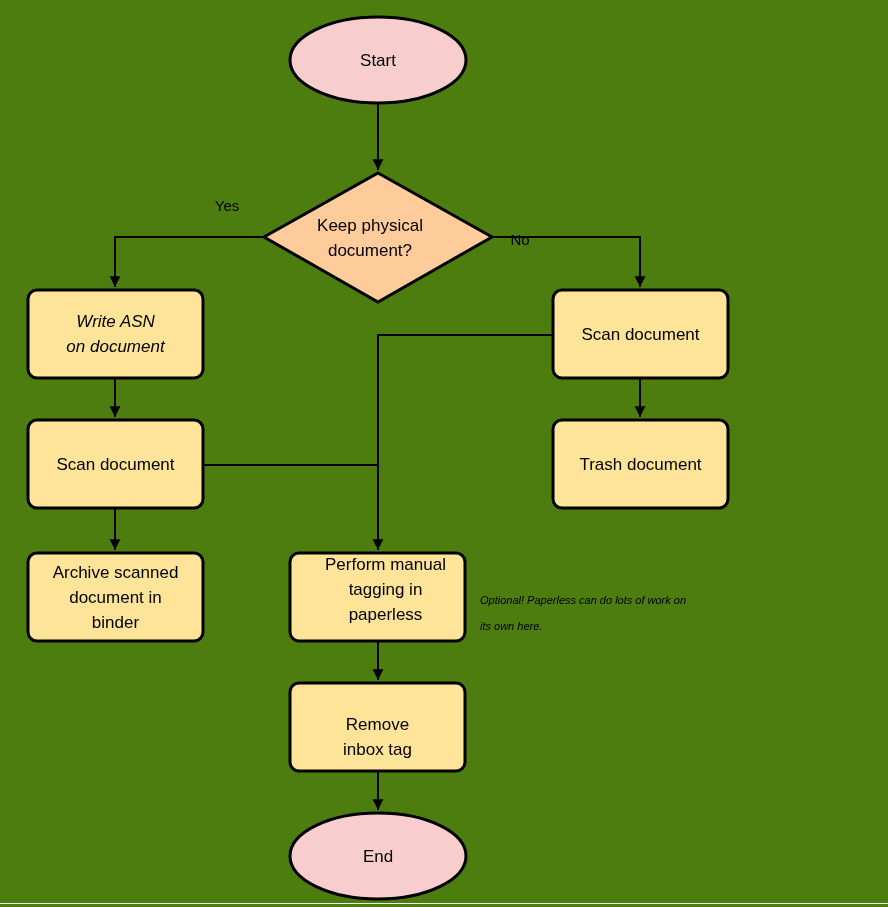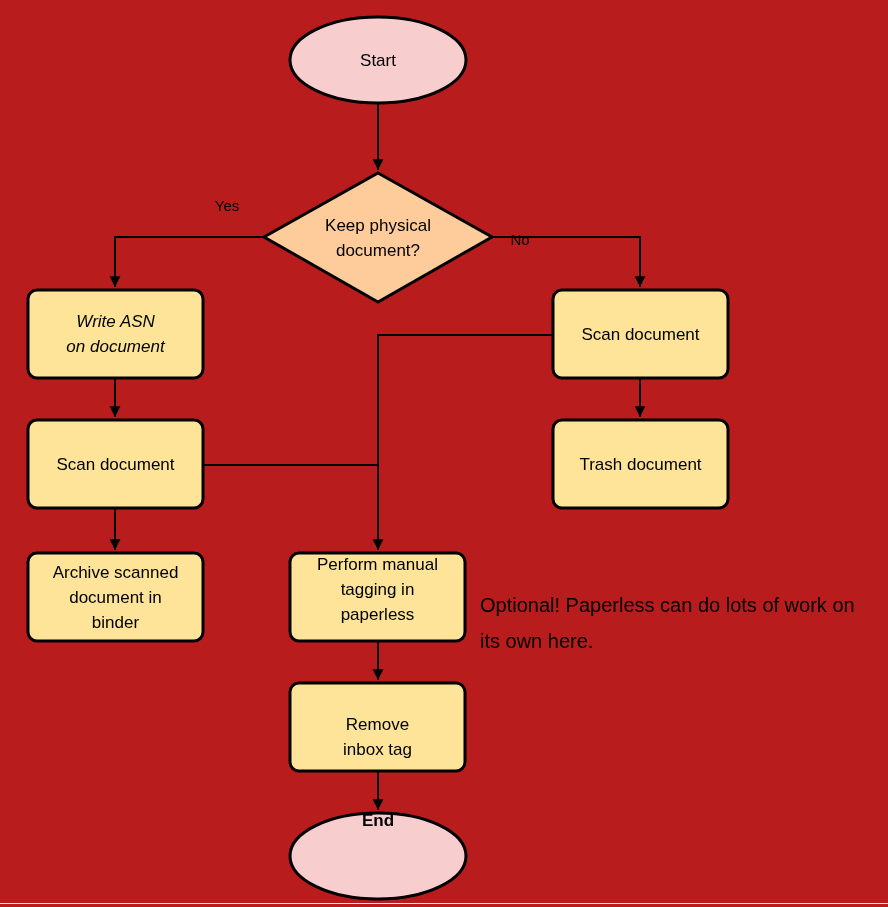--- a/index.html
+++ b/index.html
@@ -1,20 +1,20 @@
 <!DOCTYPE html>
 <html><head>
 <meta charset="utf-8">
 <style>
   html,body{margin:0;padding:0;background:#ffffff;}
   #canvas{
     position:relative;
     width:888px;
     height:907px;
-    background:#b91c1c;
+    background:#4d7c0f;
     overflow:hidden;
     font-family:"Liberation Sans","DejaVu Sans",sans-serif;
     color:#000;
   }
   #diagram-svg{position:absolute;left:0;top:0;}
   .label{
     position:absolute;
     display:flex;
     align-items:center;
     justify-content:center;
@@ -24,22 +24,23 @@
     line-height:25px;
     color:#000000;
     pointer-events:none;
   }
   .edge-label{
     font-size:15px;
     line-height:18px;
   }
   .note{
     position:absolute;
-    font-size:20px;
-    line-height:36px;
+    font-style:italic;
+    font-size:11px;
+    line-height:26px;
     white-space:pre-line;
     text-align:left;
     color:#000000;
   }
   .page-edge{
     position:absolute;
     left:0; top:903px;
     width:888px; height:1px;
     background:#e9e9ec;
   }
@@ -83,46 +84,46 @@
     <rect class="shape" x="28" y="553" width="175" height="88" rx="9" fill="#FDE499"></rect>
     <rect class="shape" x="553" y="290" width="175" height="88" rx="9" fill="#FDE499"></rect>
     <rect class="shape" x="553" y="420" width="175" height="88" rx="9" fill="#FDE499"></rect>
     <rect class="shape" x="290" y="553" width="175" height="88" rx="9" fill="#FDE499"></rect>
     <rect class="shape" x="290" y="683" width="175" height="88" rx="9" fill="#FDE499"></rect>
     <ellipse class="shape" cx="378" cy="856" rx="88" ry="43" fill="#F8CDCE"></ellipse>
   </svg>
 
   <div class="label" style="left:290px;top:17px;width:176px;height:87px;">Start</div>
 
-  <div class="label" style="left:264px;top:173px;width:228px;height:129px;text-align:center;">Keep physical
+  <div class="label" style="left:256px;top:173px;width:228px;height:129px;text-align:center;">Keep physical
 document?</div>
 
   <div class="label edge-label" style="left:200px;top:195px;width:54px;height:22px;">Yes</div>
 
   <div class="label edge-label" style="left:493px;top:211px;width:54px;height:22px;margin-top:18px;">No</div>
 
   <div class="label" style="left:28px;top:290px;width:175px;height:88px;font-style:italic;">Write ASN
 on document</div>
 
   <div class="label" style="left:28px;top:420px;width:175px;height:88px;">Scan document</div>
 
   <div class="label" style="left:28px;top:553px;width:175px;height:88px;">Archive scanned
 document in
 binder</div>
 
   <div class="label" style="left:553px;top:290px;width:175px;height:88px;">Scan document</div>
 
   <div class="label" style="left:553px;top:420px;width:175px;height:88px;">Trash document</div>
 
-  <div class="label" style="left:290px;top:553px;width:175px;height:72px;">Perform manual
+  <div class="label" style="left:298px;top:553px;width:175px;height:72px;">Perform manual
 tagging in
 paperless</div>
 
   <div class="label" style="left:290px;top:683px;width:175px;height:108px;">Remove
 inbox tag</div>
 
-  <div class="label" style="left:290px;top:777px;width:176px;height:87px;font-weight:bold;">End</div>
+  <div class="label" style="left:290px;top:813px;width:176px;height:87px;">End</div>
 
   <div class="note" style="left:480px;top:587px;width:405px;">Optional! Paperless can do lots of work on
 its own here.</div>
 
   <div class="page-edge"></div>
 </div>
 
 </body></html>

